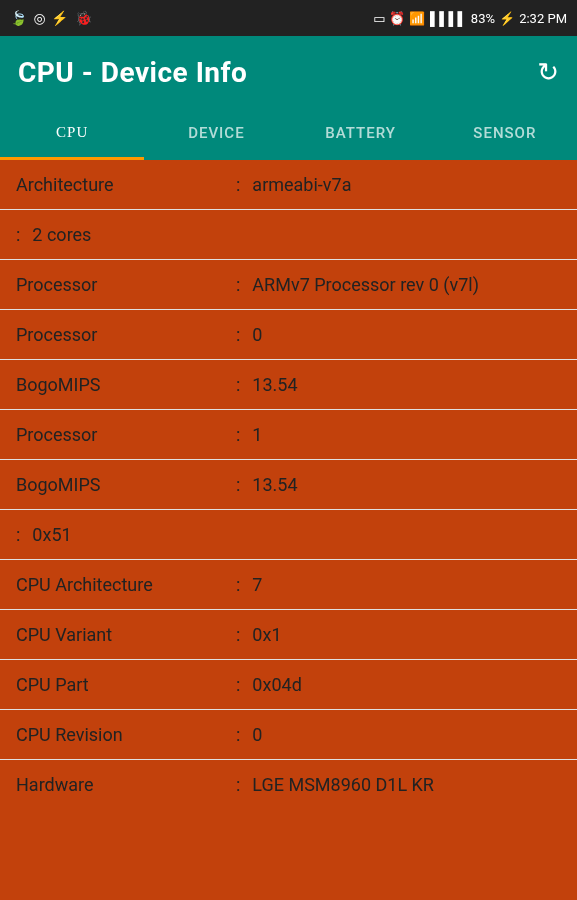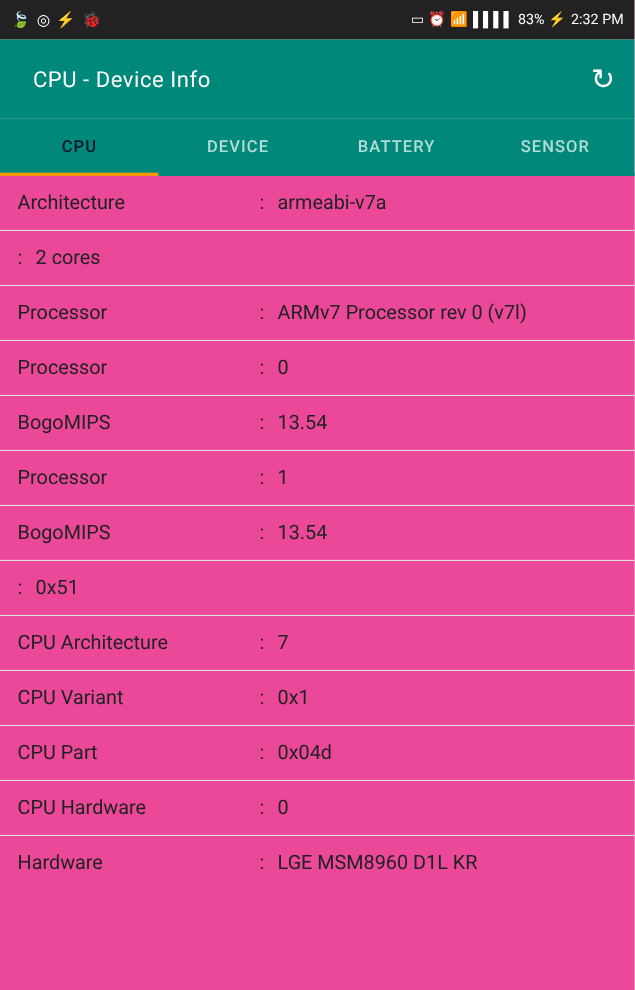--- a/index.html
+++ b/index.html
@@ -41,24 +41,23 @@
     .app-bar {
       background: #00897B;
       color: #fff;
       height: 72px;
       display: flex;
       align-items: center;
       justify-content: space-between;
       padding: 0 18px;
     }
     .app-bar-title {
-      font-size: 20px;
-      font-weight: 400;
+      font-size: 28px;
+      font-weight: 700;
       letter-spacing: 0.5px;
-      margin-left: 12px;
     }
     .refresh-icon {
       font-size: 26px;
       cursor: pointer;
     }
 
     
     .tab-bar {
       background: #00897B;
       display: flex;
@@ -72,35 +71,36 @@
       justify-content: center;
       color: rgba(255,255,255,0.7);
       font-size: 15px;
       font-weight: 500;
       letter-spacing: 1px;
       cursor: pointer;
       position: relative;
       text-transform: uppercase;
     }
     .tab-item.active {
-      color: #0f172a;
+      color: #ffffff;
+      font-family: Liberation Serif, serif;
     }
     .tab-item.active::after {
       content: '';
       position: absolute;
       bottom: -3px;
       left: 0;
       right: 0;
       height: 3px;
       background: #FF9800;
     }
 
     
     .content {
-      background: #ec4899;
+      background: #c2410c;
       overflow-y: auto;
       height: calc(900px - 36px - 72px - 52px);
     }
 
     
     .info-row {
       display: flex;
       align-items: flex-start;
       padding: 14px 16px;
       border-bottom: 1px solid #e0e0e0;
@@ -216,21 +216,21 @@
       <span class="info-label">CPU Variant</span>
       <span class="info-separator">:</span>
       <span class="info-value">0x1</span>
     </div>
     <div class="info-row">
       <span class="info-label">CPU Part</span>
       <span class="info-separator">:</span>
       <span class="info-value">0x04d</span>
     </div>
     <div class="info-row">
-      <span class="info-label">CPU Hardware</span>
+      <span class="info-label">CPU Revision</span>
       <span class="info-separator">:</span>
       <span class="info-value">0</span>
     </div>
     <div class="info-row">
       <span class="info-label">Hardware</span>
       <span class="info-separator">:</span>
       <span class="info-value">LGE MSM8960 D1L KR</span>
     </div>
   </div>
 

